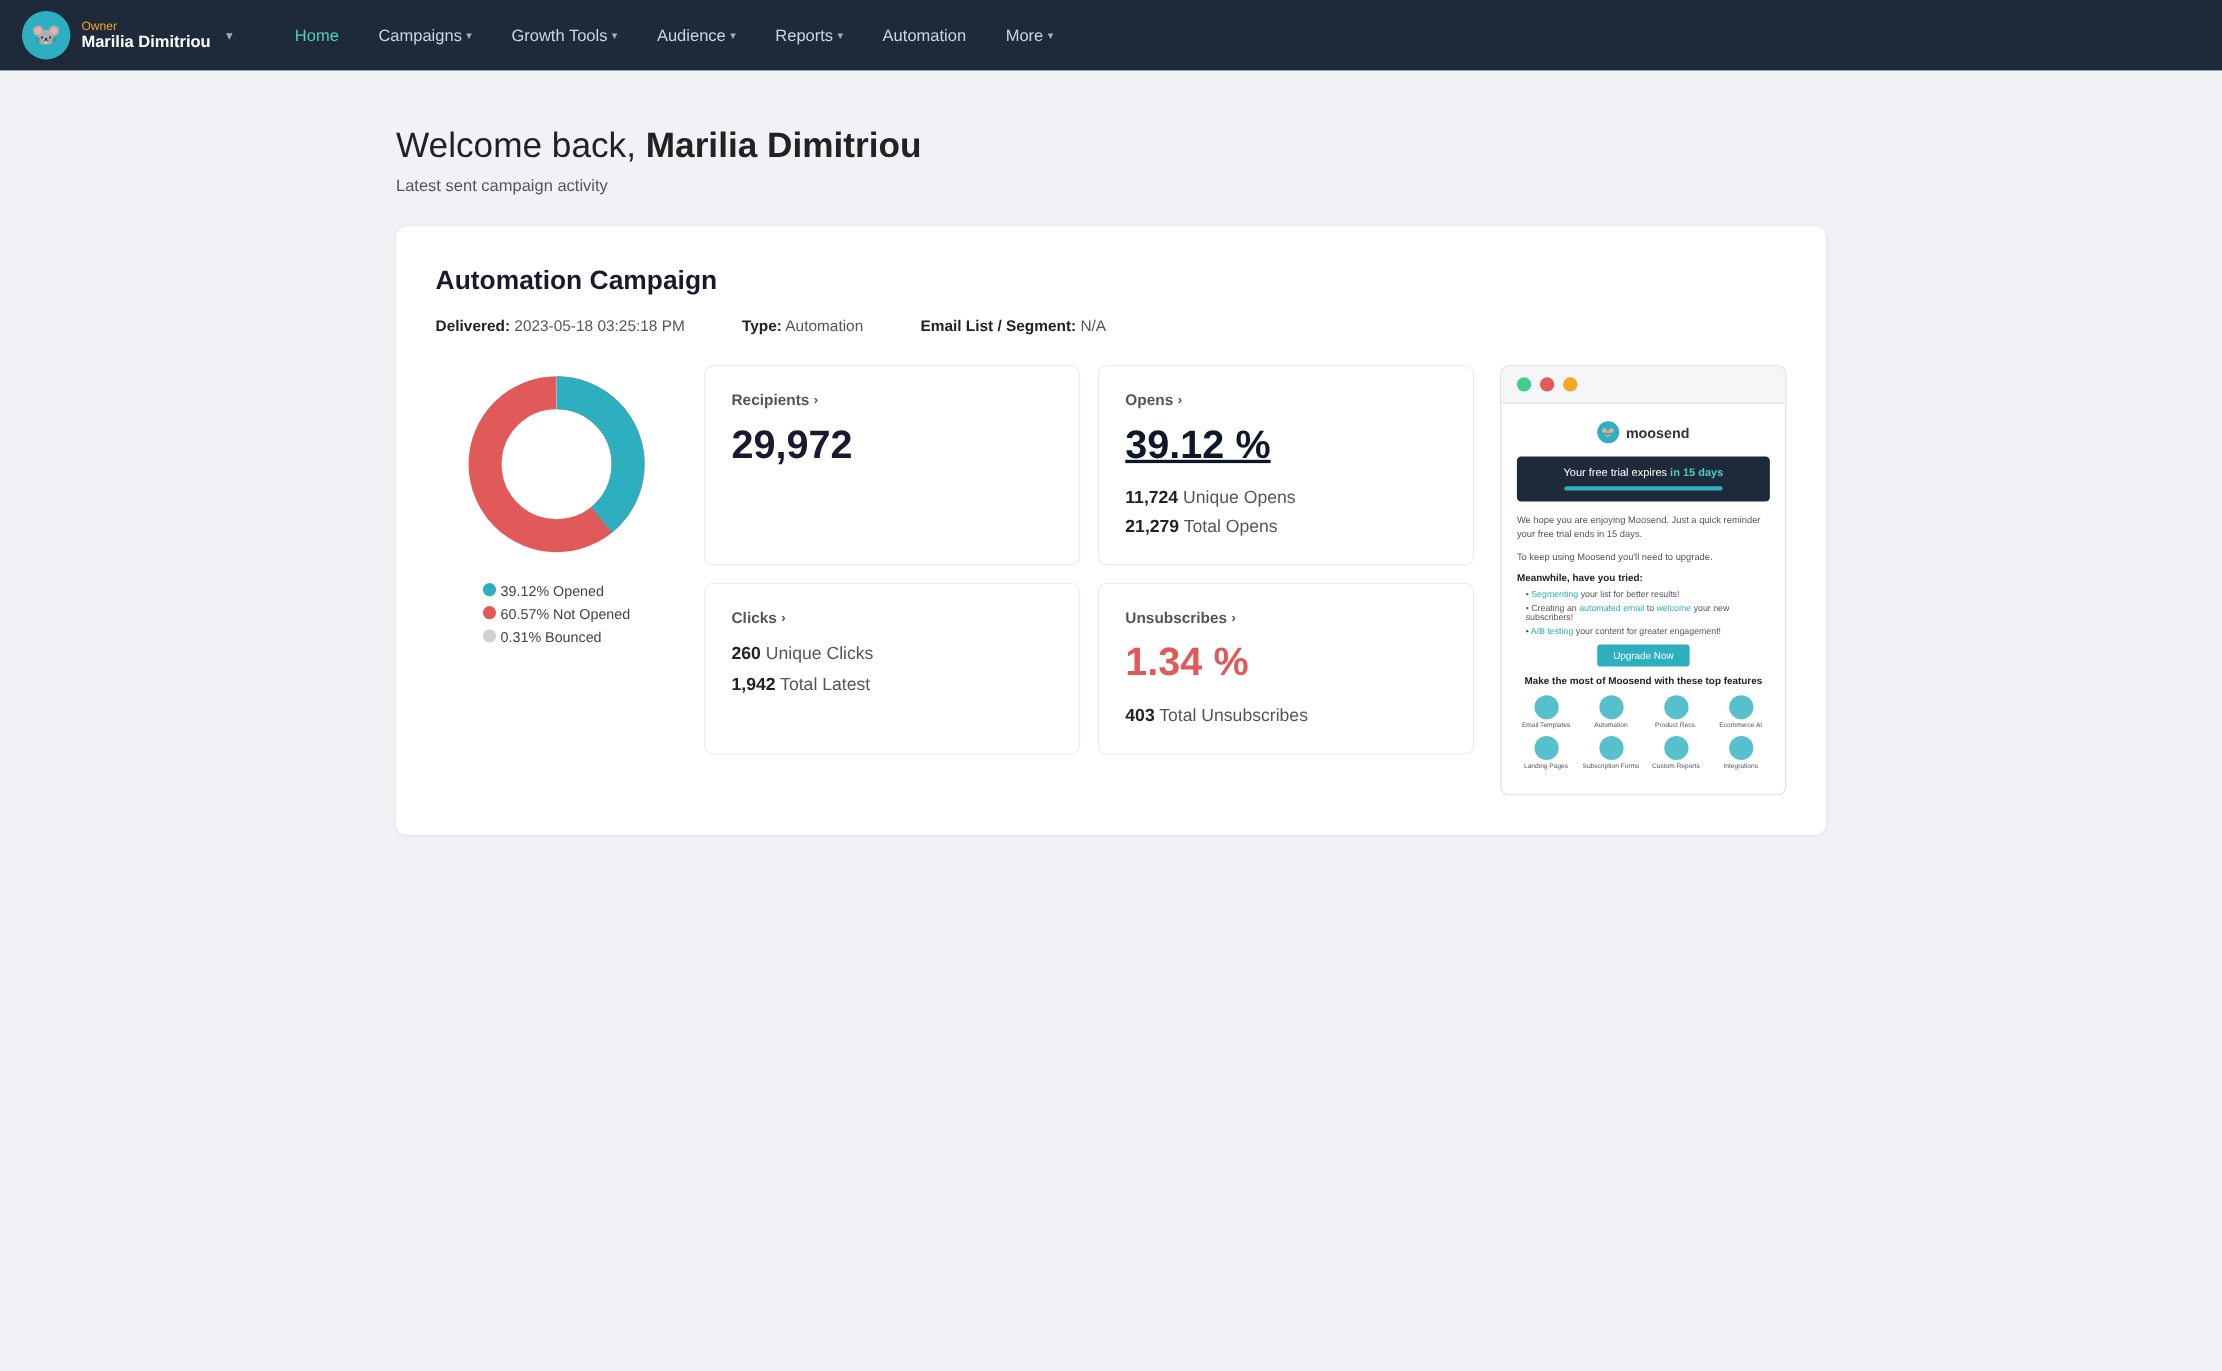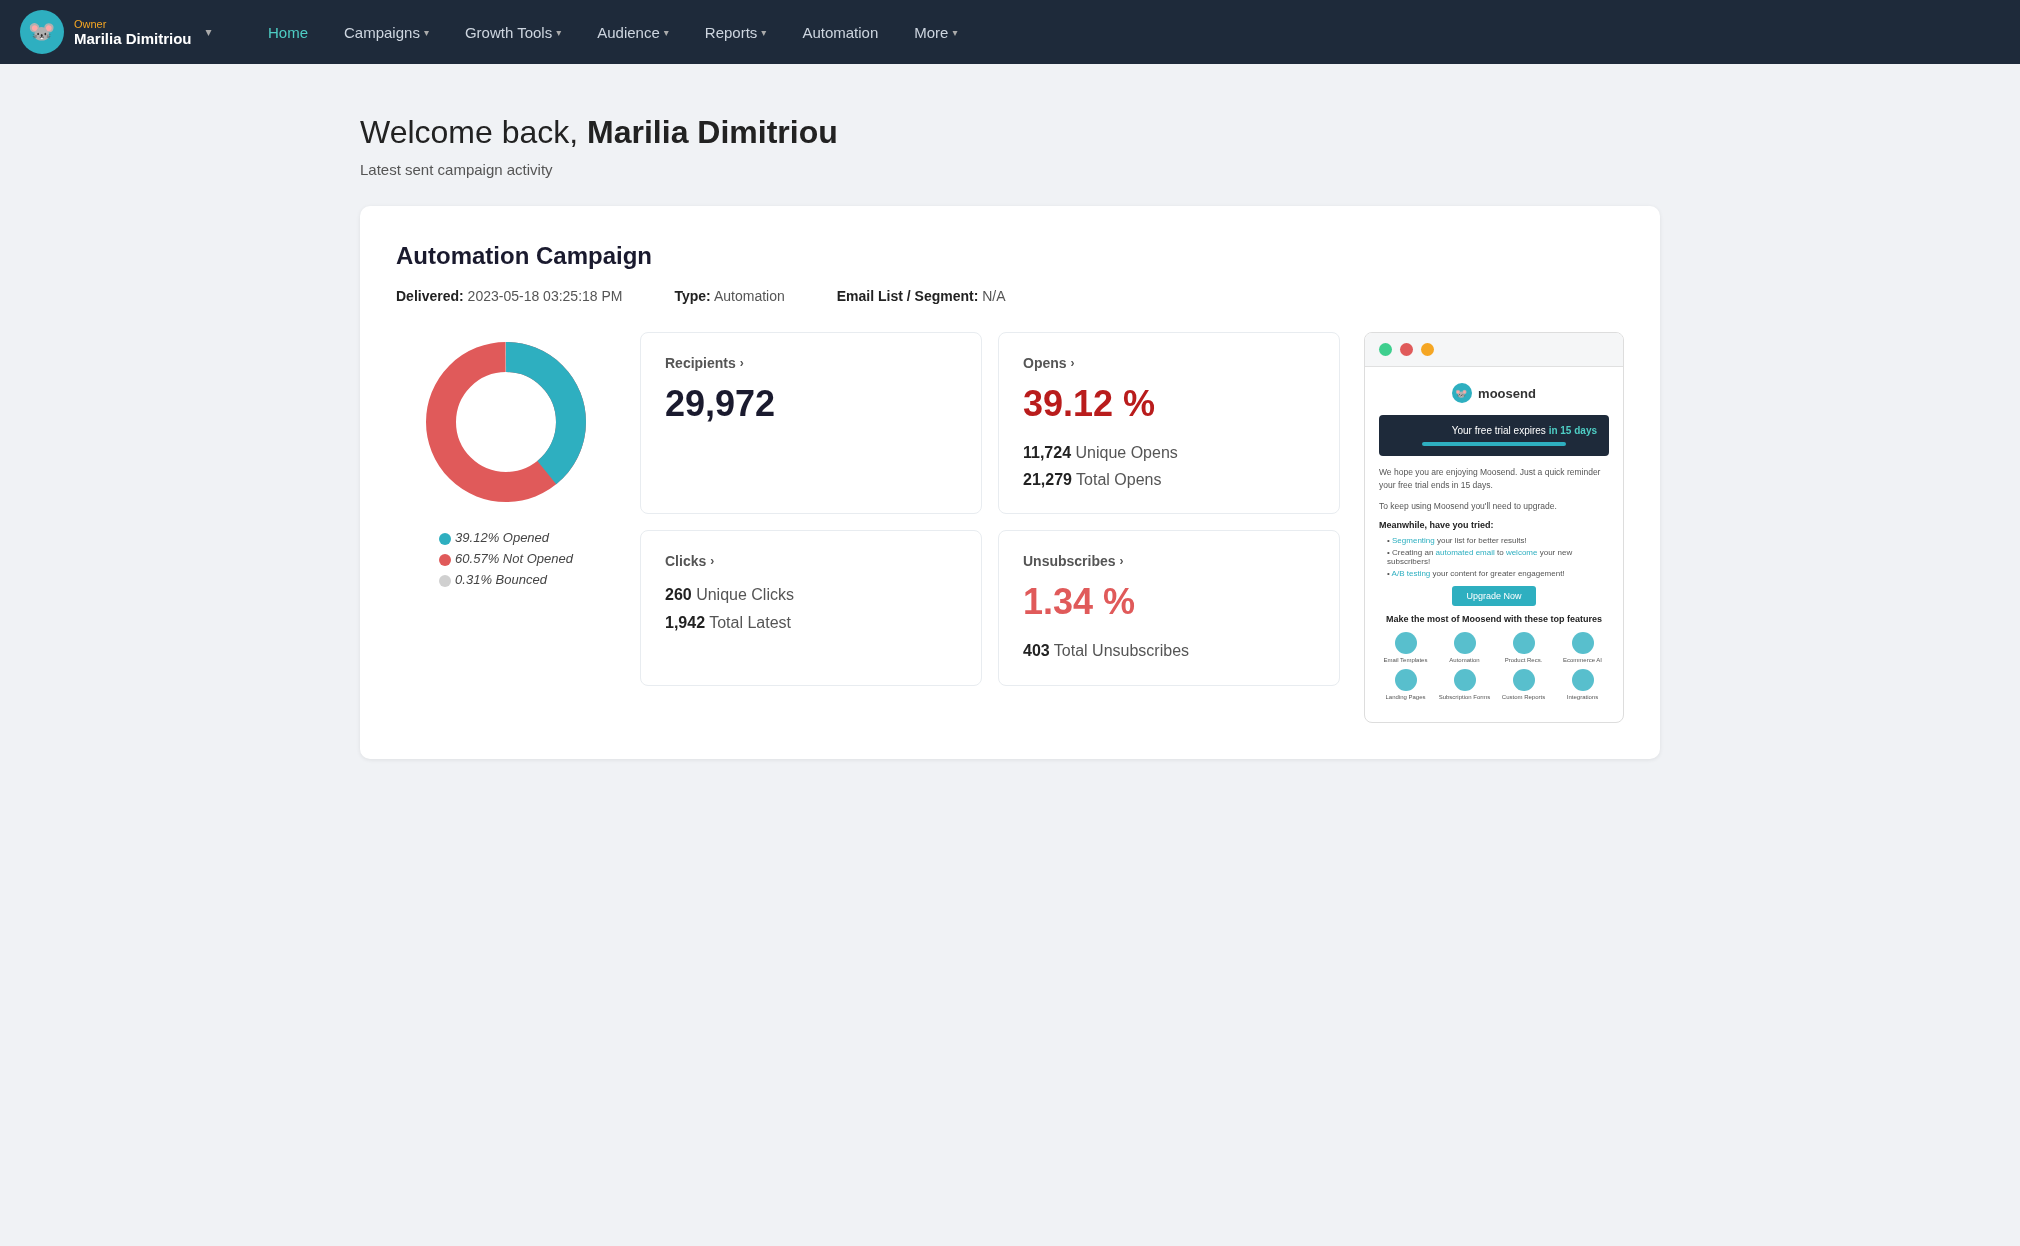--- a/index.html
+++ b/index.html
@@ -115,26 +115,25 @@
       min-width: 220px;
     }
     .donut-chart {
       width: 180px;
       height: 180px;
       margin-bottom: 18px;
     }
     .legend { list-style: none; }
     .legend li {
       display: flex;
-      align-items: flex-end;
+      align-items: flex-start;
       gap: 4px;
       font-size: 13px;
       color: #444;
       margin-bottom: 6px;
-      font-style: italic;
     }
     .legend-dot {
       width: 12px;
       height: 12px;
       border-radius: 50%;
       flex-shrink: 0;
     }
 
     
     .stats-grid {
@@ -159,21 +158,21 @@
       gap: 4px;
       cursor: pointer;
     }
     .stat-card-header .arrow { font-size: 12px; }
     .stat-big-number {
       font-size: 36px;
       font-weight: 700;
       color: #1a1a2e;
       margin-bottom: 14px;
     }
-    .stat-big-number.teal { color: #b91c1c; }
+    .stat-big-number.teal { color: #0f172a; text-decoration: underline; }
     .stat-big-number.yellow { color: #e8a900; }
     .stat-big-number.red { color: #e05a5a; }
     .stat-sub {
       font-size: 16px;
       color: #555;
       line-height: 1.7;
     }
     .stat-sub strong { color: #222; font-weight: 700; }
 
     
@@ -223,21 +222,21 @@
       font-size: 10px;
     }
     .preview-logo-text { font-size: 13px; color: #333; font-weight: 600; }
     .preview-banner {
       background: #1e2a3a;
       color: #fff;
       font-size: 10px;
       padding: 10px 12px;
       border-radius: 4px;
       margin-bottom: 10px;
-      text-align: right;
+      text-align: center;
     }
     .preview-progress {
       height: 4px;
       background: #2eafc0;
       border-radius: 2px;
       width: 70%;
       margin: 6px auto 0;
     }
     .preview-text {
       font-size: 8.5px;

